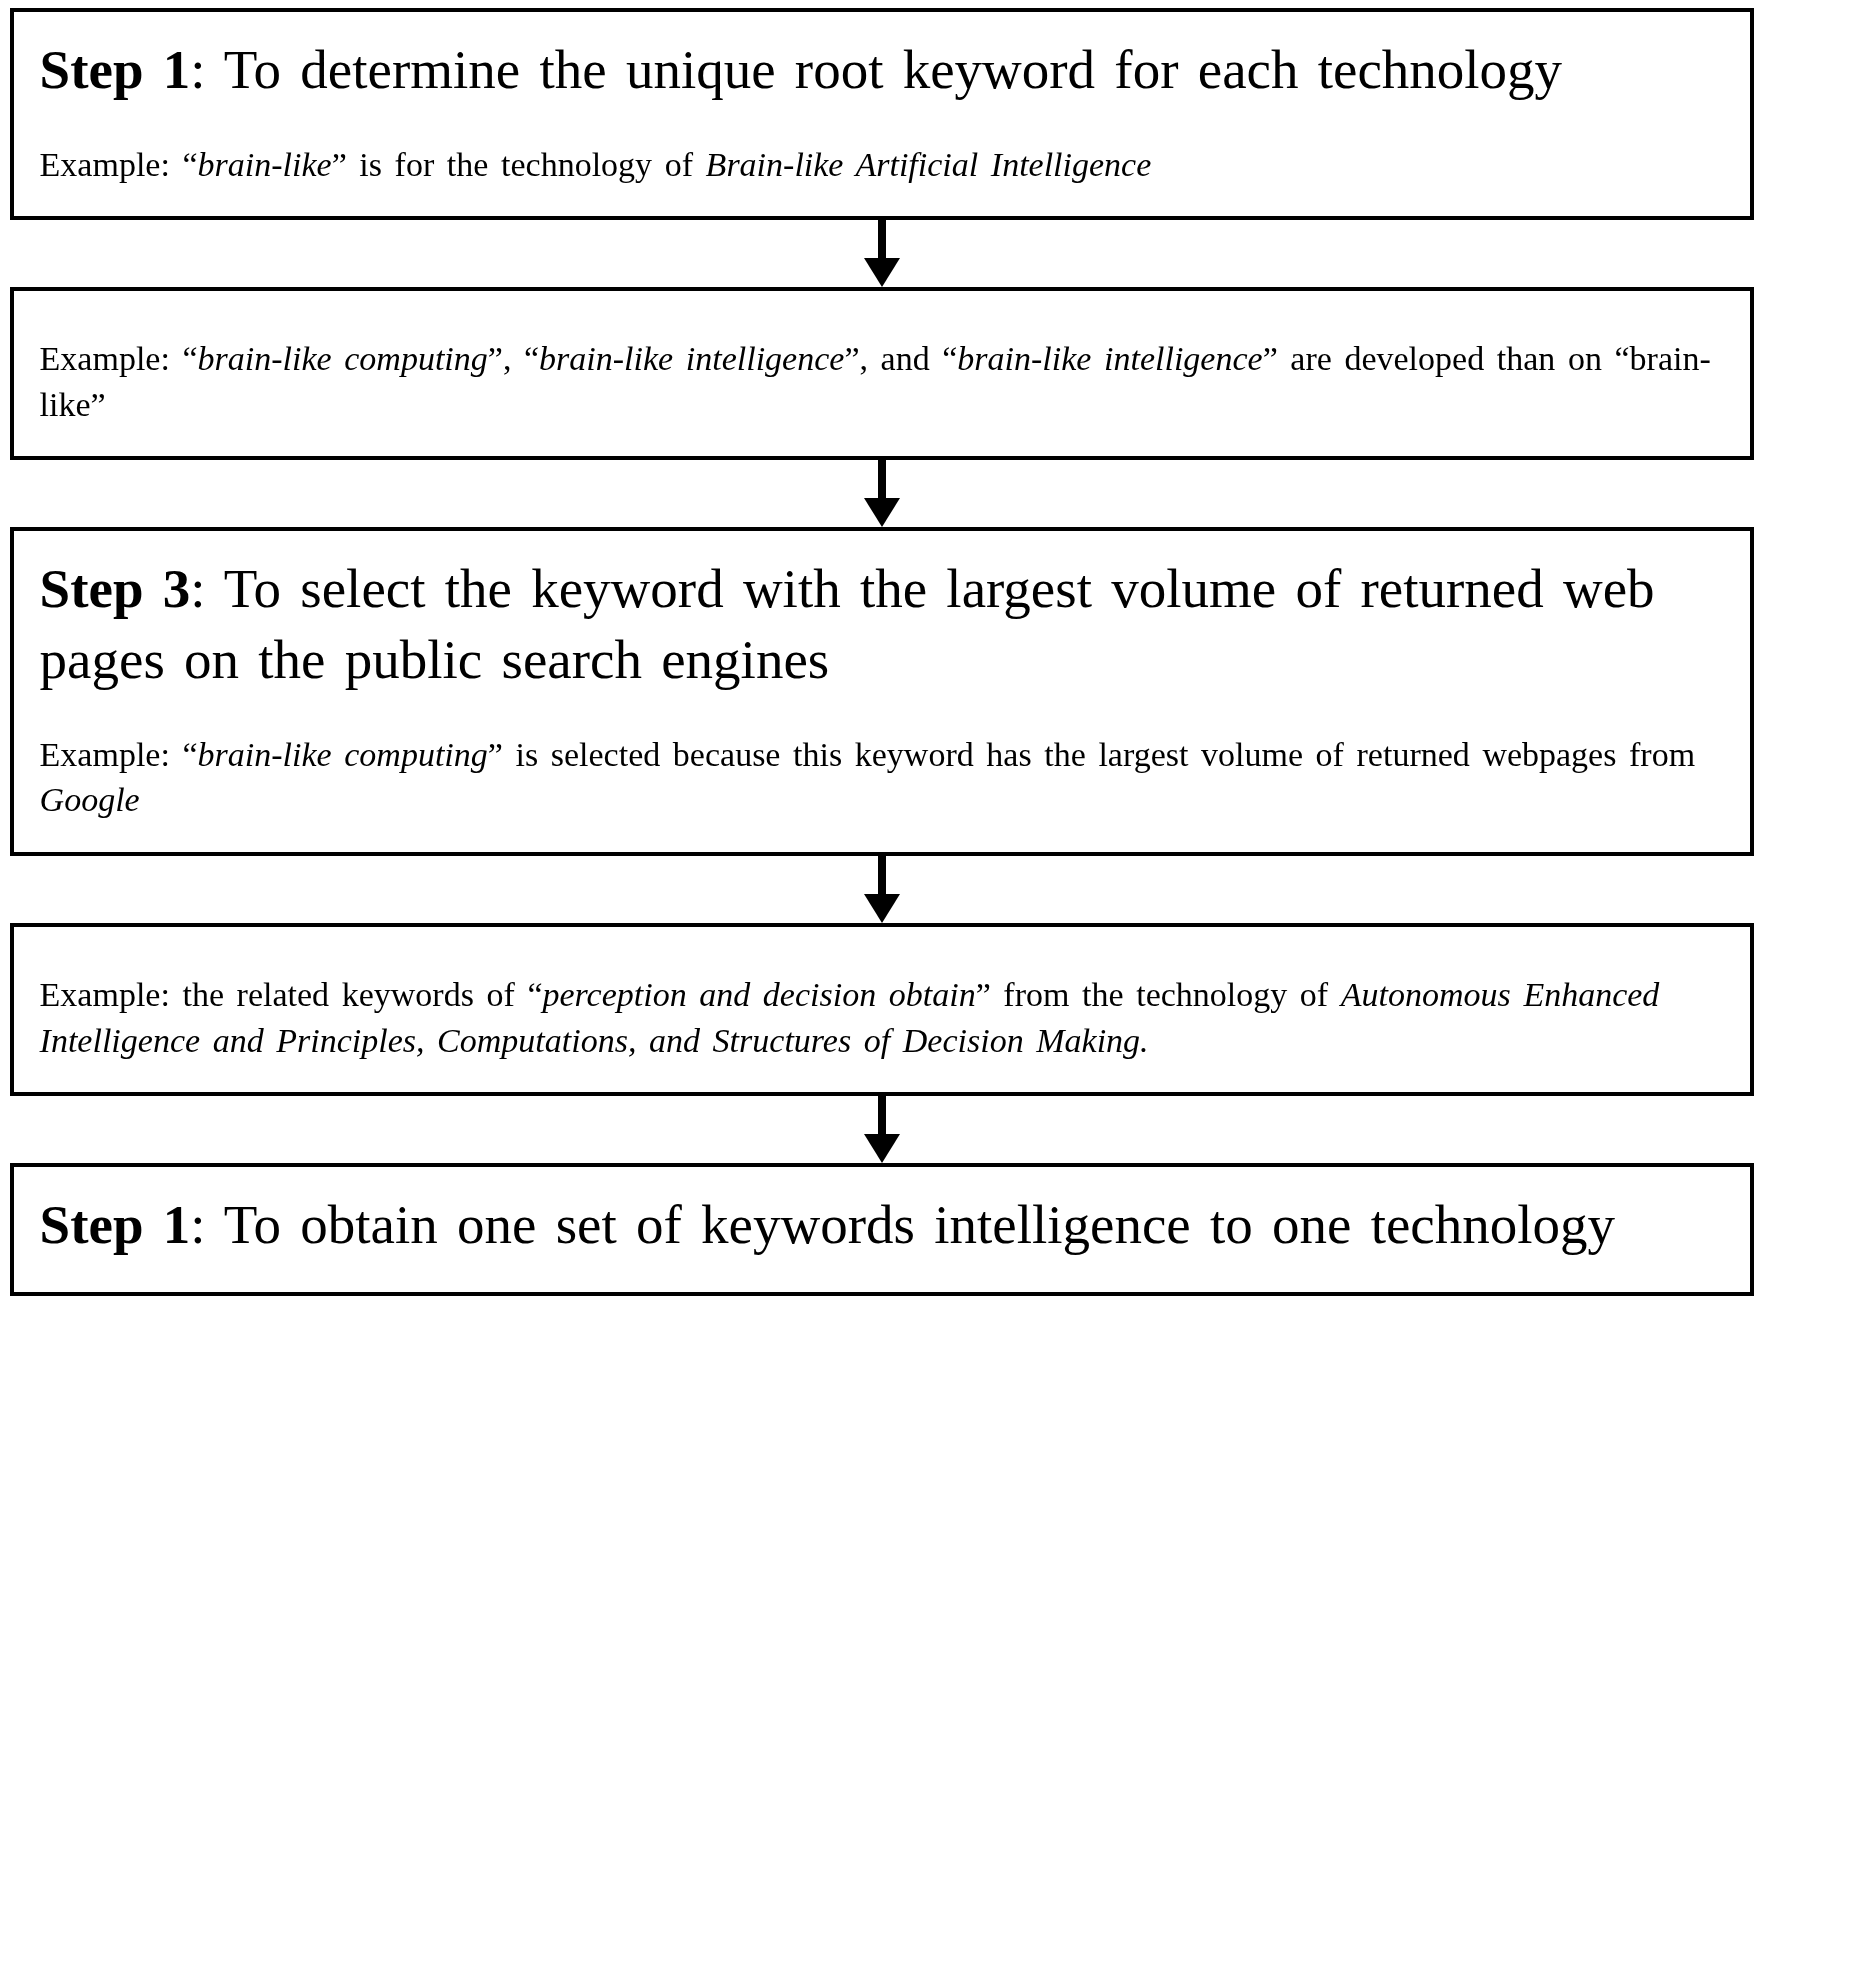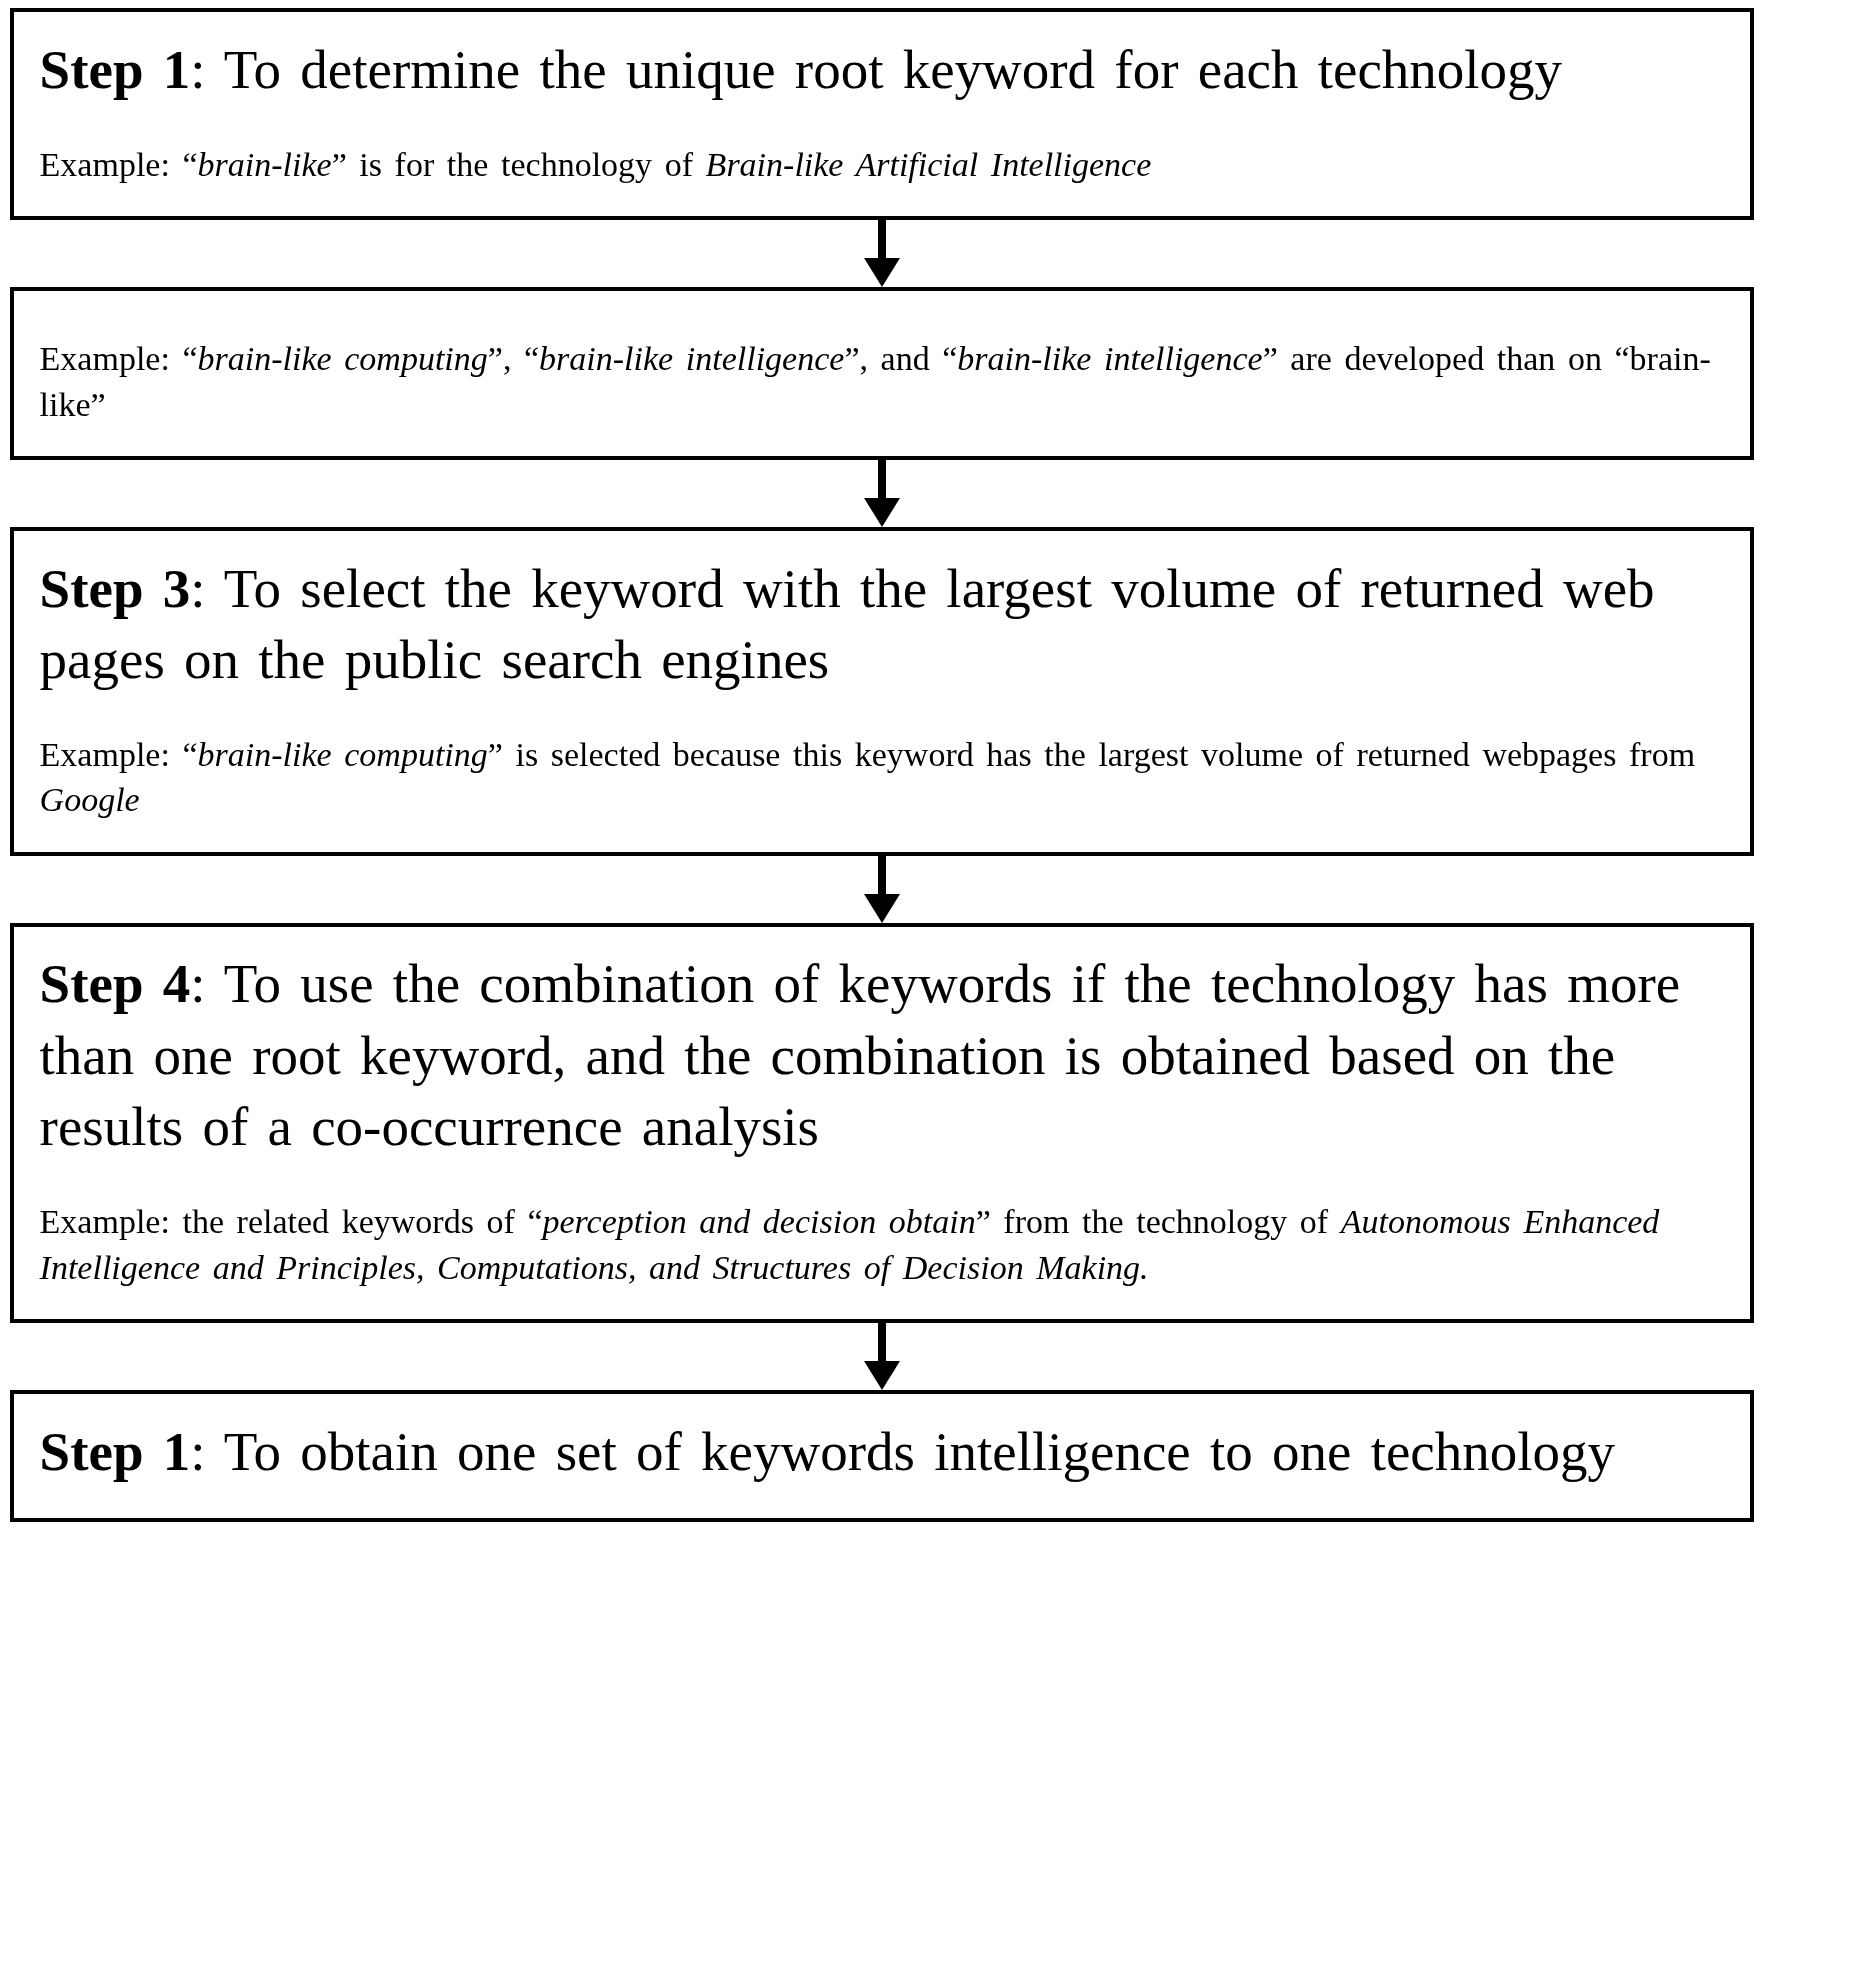--- a/index.html
+++ b/index.html
@@ -90,21 +90,20 @@
     <p class="step-title"><span class="b">Step 3</span><span>: To select the keyword with the largest volume of returned web pages on the public search engines</span></p>
     <p class="step-example"><span>Example: “</span><span class="i">brain-like computing</span><span>” is selected because this keyword has the largest volume of returned webpages from </span><span class="i">Google</span></p>
   </div>
 
   <div class="flow-arrow">
     <div class="shaft"></div>
     <div class="head"></div>
   </div>
 
   <div class="step-box">
-    <p class="step-title"><span class="b">Step 4</span><span>: To use the combination of keywords if the technology has more than one root keyword, and the combination is obtained based on the results of a co-occurrence analysis</span></p>
     <p class="step-example"><span>Example:  the related keywords of “</span><span class="i">perception and decision obtain</span><span>” from the technology of </span><span class="i">Autonomous Enhanced Intelligence and Principles, Computations, and Structures of Decision Making.</span></p>
   </div>
 
   <div class="flow-arrow">
     <div class="shaft"></div>
     <div class="head"></div>
   </div>
 
   <div class="step-box">
     <p class="step-title"><span class="b">Step 1</span><span>: To obtain one set of keywords intelligence to one technology</span></p>

